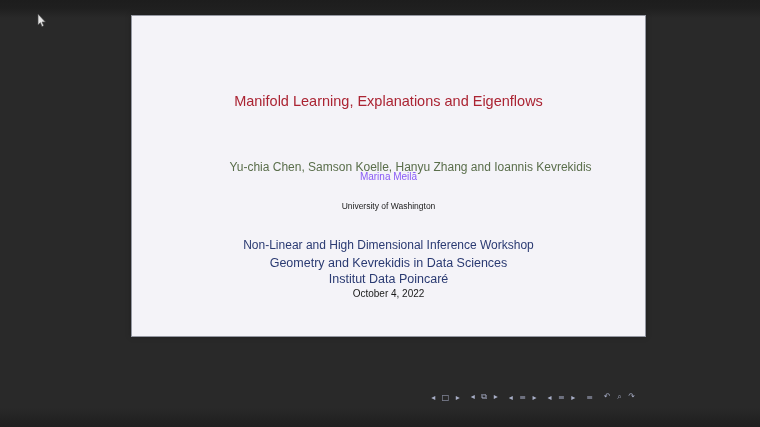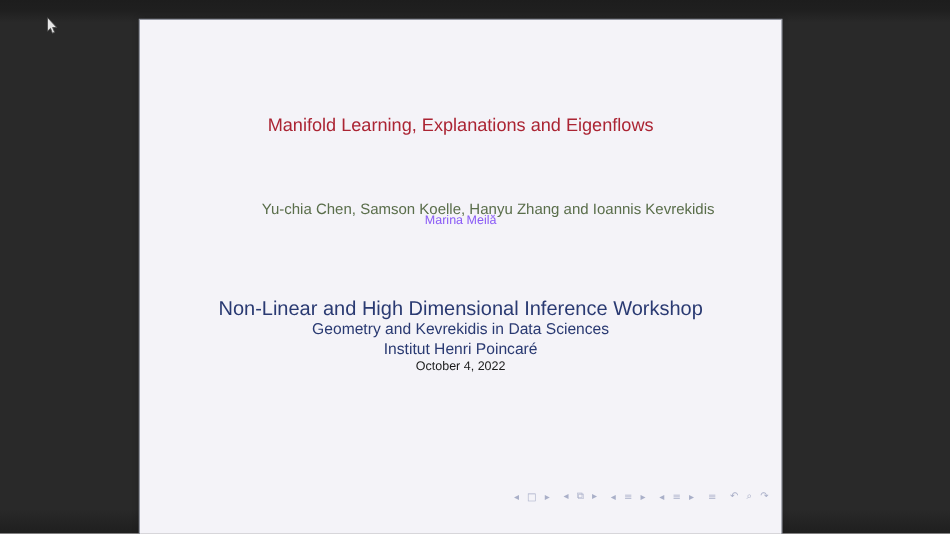--- a/index.html
+++ b/index.html
@@ -13,36 +13,36 @@
     width: 760px; height: 427px;
     background: linear-gradient(180deg, #1d1d1d 0px, #1f1f1f 8px, #292929 18px,
                                 #292929 408px, #222222 420px, #1f1f1f 427px);
   }
   .cursor {
     position: absolute; left: 37px; top: 14px;
     width: 10px; height: 14px;
   }
   .slide {
     position: absolute;
-    left: 112px; top: 16px;
-    width: 513px; height: 412px;
+    left: 132px; top: 16px;
+    width: 513px; height: 320px;
     background: #f4f3f8;
     box-shadow: 0 0 0 1px #9598a2, 0 0 6px rgba(0,0,0,0.35);
   }
   .line {
     position: absolute; left: 0; width: 100%;
     text-align: center; white-space: nowrap;
     line-height: 1.15;
   }
   .slide-title   { top: 77px;  font-size: 14.5px; color: #ab2433; }
   .author        { top: 129px; font-size: 10px; color: #8b5cf6; margin-top: 26px; }
   .coauthors     { top: 145px; font-size: 12px; color: #5a6e4b; padding-left: 22px; }
   .institution   { top: 186px; font-size: 8.5px;  color: #1c1c1c; }
   .email         { top: 197px; font-size: 8.5px;  color: #1c1c1c; }
-  .venue-1       { top: 223px; font-size: 16px; color: #2a3a72; }
+  .venue-1       { top: 223px; font-size: 12px; color: #2a3a72; }
   .venue-2       { top: 240px; font-size: 12.5px; color: #2a3a72; }
   .venue-3       { top: 256px; font-size: 12.5px; color: #2a3a72; }
   .slide-date    { top: 272px; font-size: 10px; color: #1a1a1a; }
   .navbar {
     position: absolute; right: 8px; top: 376px;
     display: flex; gap: 9px; align-items: center;
     font-family: "DejaVu Sans", sans-serif;
     font-size: 8px; color: #a9afc8;
     user-select: none;
   }
@@ -58,27 +58,28 @@
   </svg>
 
   <div class="slide">
 
     <div class="line slide-title">Manifold Learning, Explanations and Eigenflows</div>
 
     <div class="line author">Marina Meilă</div>
 
     <div class="line coauthors">Yu-chia Chen, Samson Koelle, Hanyu Zhang and Ioannis Kevrekidis</div>
 
+    <div class="line institution">University of Washington</div>
 
 
     <div class="line venue-1">Non-Linear and High Dimensional Inference Workshop</div>
 
     <div class="line venue-2">Geometry and Kevrekidis in Data Sciences</div>
 
-    <div class="line venue-3">Institut Henri Poincaré</div>
+    <div class="line venue-3">Institut Data Poincaré</div>
 
     <div class="line slide-date">October 4, 2022</div>
 
     <div class="navbar">
       <span>◂ □ ▸</span>
       <span>◂ ⧉ ▸</span>
       <span>◂ ≡ ▸</span>
       <span>◂ ≡ ▸</span>
       <span>≡</span>
       <span>↶ ⌕ ↷</span>

